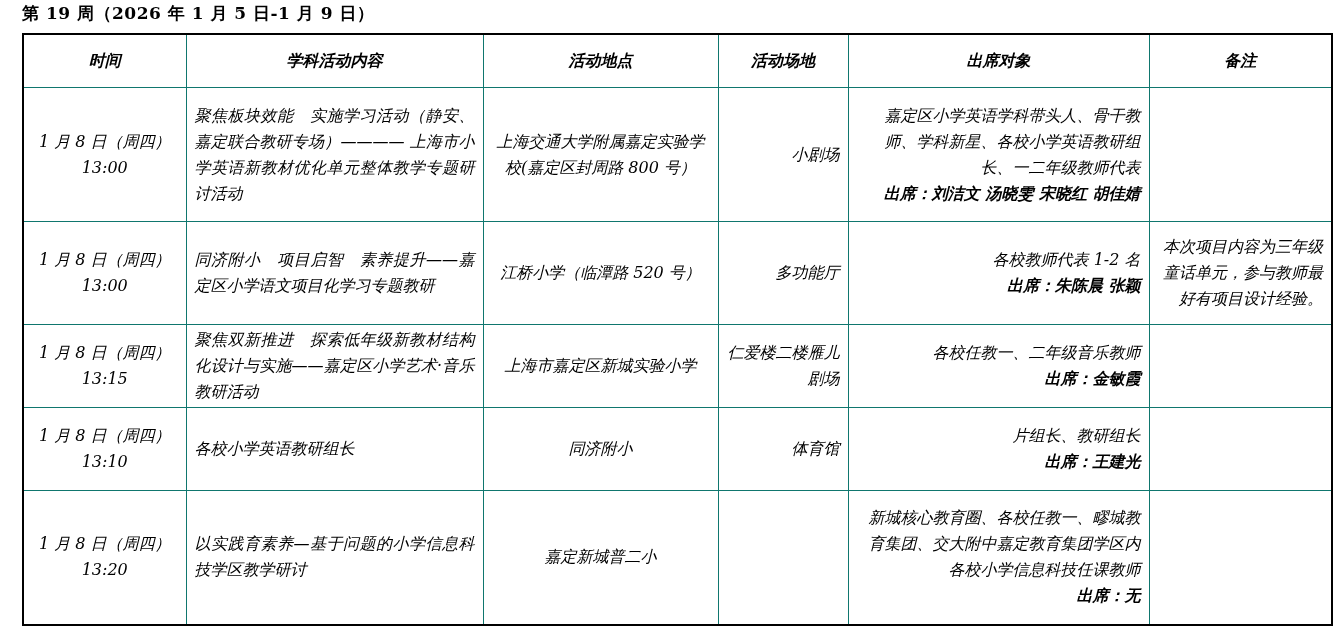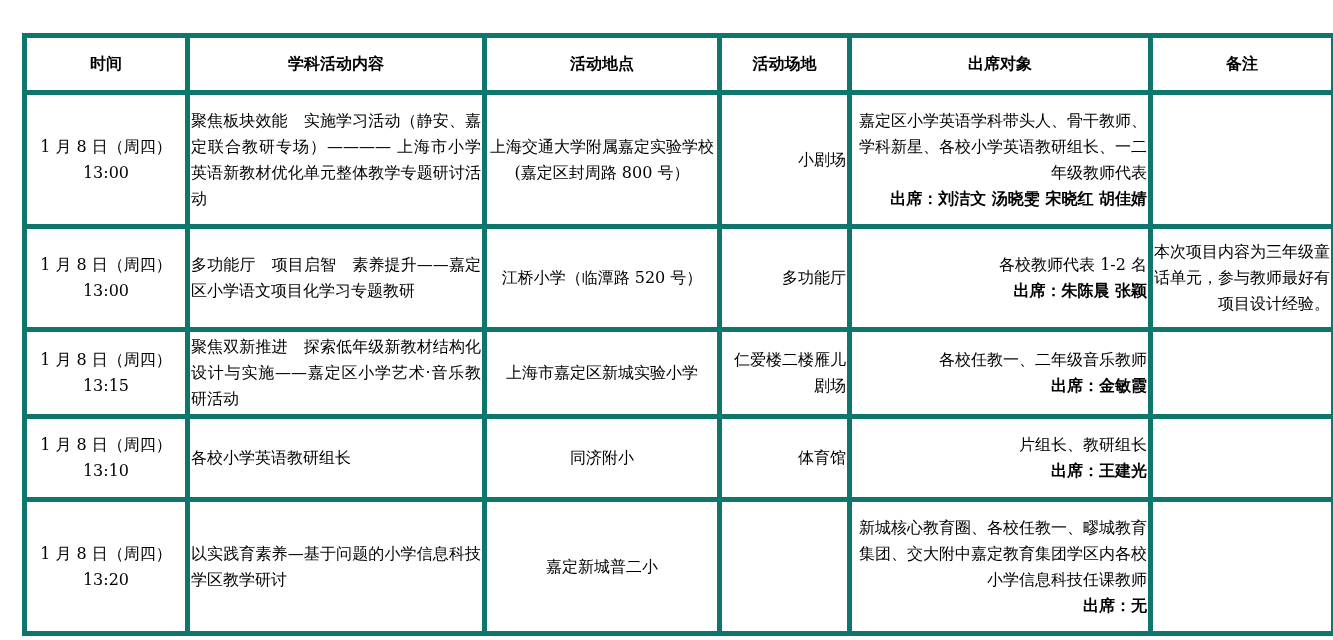--- a/index.html
+++ b/index.html
@@ -31,27 +31,28 @@
     position: absolute;
     left: 22px;
     top: 33px;
     width: 1309px;
     border-collapse: collapse;
     table-layout: fixed;
     border: 2px solid #000000;
   }
   table.schedule th,
   table.schedule td {
-    border: 5px solid #0f766e;
+    border: 1px solid #0f766e;
     font-size: 16px;
     line-height: 26px;
-    padding: 2px 1px;
+    padding: 2px 8px;
     vertical-align: middle;
     overflow: hidden;
     word-break: break-all;
+    font-style: italic;
   }
   table.schedule th {
     font-weight: bold;
     text-align: center;
     height: 48px;
   }
   .c-time    { text-align: center; }
   .c-content { text-align: justify; }
   .c-loc     { text-align: center; margin-left: 30px; }
   .c-venue   { text-align: right; }
@@ -62,20 +63,21 @@
   tr.r2 { height: 103px; }
   tr.r3 { height: 81px;  }
   tr.r4 { height: 83px;  }
   tr.r5 { height: 134px; }
 </style>
 </head>
 <body>
 
 <div class="page">
 
+  <div class="doc-title">第 19 周（2026 年 1 月 5 日-1 月 9 日）</div>
 
   <table class="schedule">
     <colgroup>
       <col style="width:163px">
       <col style="width:297px">
       <col style="width:235px">
       <col style="width:130px">
       <col style="width:301px">
       <col style="width:183px">
     </colgroup>
@@ -103,21 +105,21 @@
         <div class="att-bold">出席：刘洁文 汤晓雯 宋晓红 胡佳婧</div>
       </td>
       <td class="c-remark"></td>
     </tr>
 
     <tr class="r2">
       <td class="c-time">
         <div>1 月 8 日（周四）</div>
         <div>13:00</div>
       </td>
-      <td class="c-content">多功能厅　项目启智　素养提升——嘉定区小学语文项目化学习专题教研</td>
+      <td class="c-content">同济附小　项目启智　素养提升——嘉定区小学语文项目化学习专题教研</td>
       <td class="c-loc">江桥小学（临潭路 520 号）</td>
       <td class="c-venue">多功能厅</td>
       <td class="c-att">
         <div>各校教师代表 1-2 名</div>
         <div class="att-bold">出席：朱陈晨 张颖</div>
       </td>
       <td class="c-remark">本次项目内容为三年级童话单元，参与教师最好有项目设计经验。</td>
     </tr>
 
     <tr class="r3">

